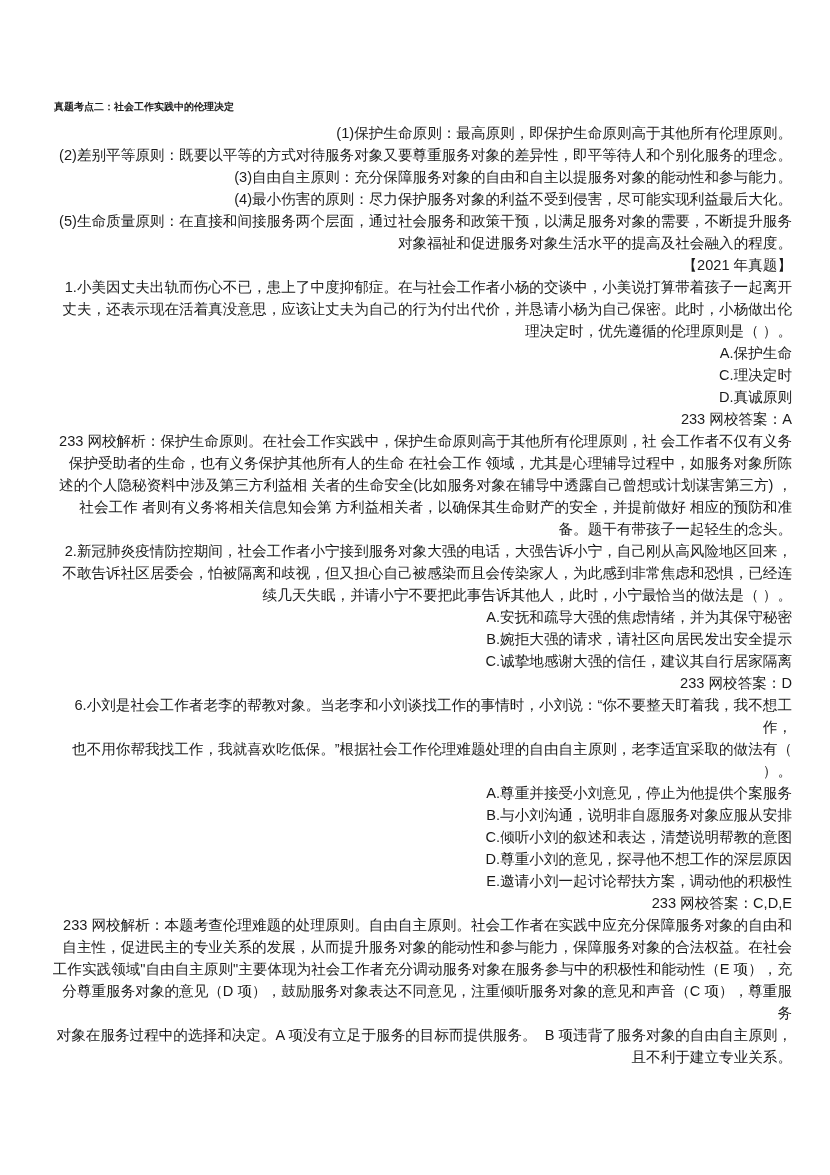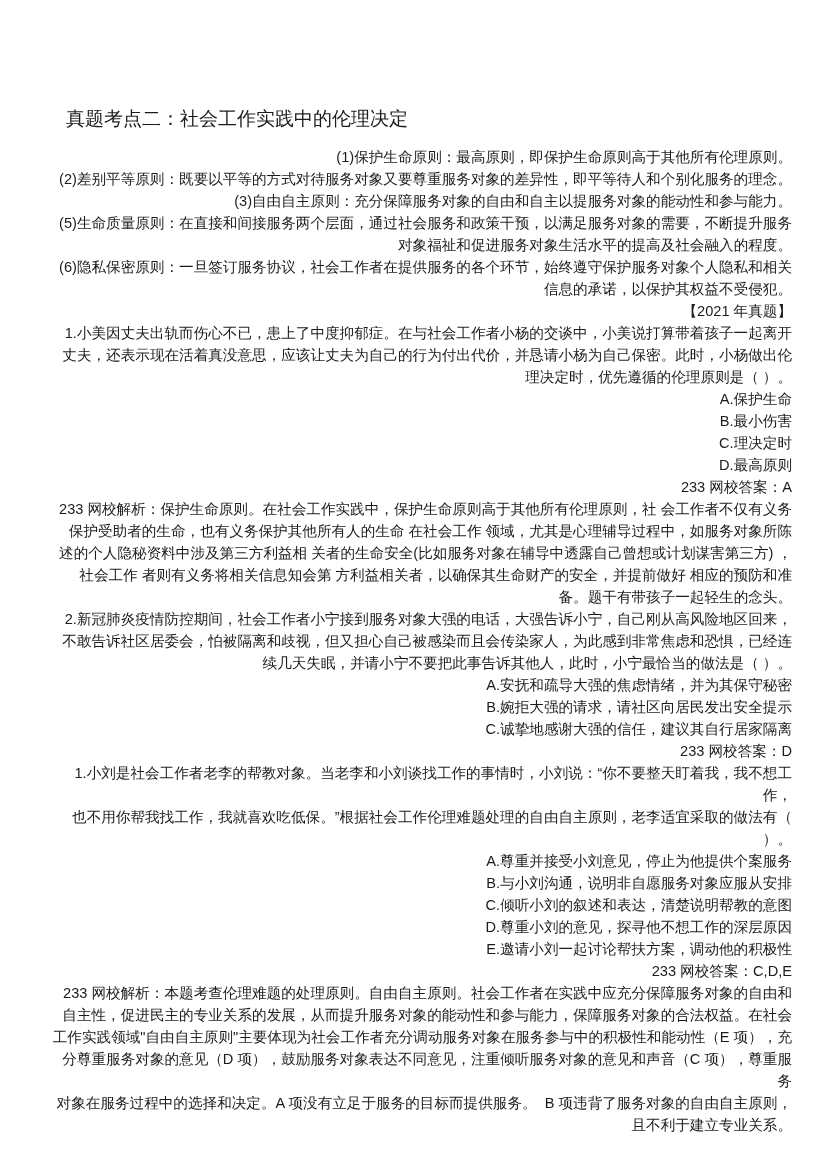--- a/index.html
+++ b/index.html
@@ -17,73 +17,71 @@
   }
   .page {
     position: absolute;
     left: 50px;
     top: 92px;
     width: 742px;
     font-size: 14.6px;
     line-height: 22px;
   }
   .heading {
-    margin: 16px;
-    font-weight: 400;
-    font-size: 19px;
+    margin: 4px;
+    font-weight: 700;
+    font-size: 10px;
     white-space: pre-wrap;
   }
   .para {
     margin: 0;
     white-space: pre-wrap;
     text-align: right;
   }
   .q-start {
   }
 </style>
 </head>
 <body>
 
 <div class="page">
 
   <div class="heading">真题考点二：社会工作实践中的伦理决定</div>
 
   <p class="para">(1)保护生命原则：最高原则，即保护生命原则高于其他所有伦理原则。</p>
   <p class="para">(2)差别平等原则：既要以平等的方式对待服务对象又要尊重服务对象的差异性，即平等待人和个别化服务的理念。</p>
   <p class="para">(3)自由自主原则：充分保障服务对象的自由和自主以提服务对象的能动性和参与能力。</p>
+  <p class="para">(4)最小伤害的原则：尽力保护服务对象的利益不受到侵害，尽可能实现利益最后大化。</p>
   <p class="para">(5)生命质量原则：在直接和间接服务两个层面，通过社会服务和政策干预，以满足服务对象的需要，不断提升服务
 对象福祉和促进服务对象生活水平的提高及社会融入的程度。</p>
-  <p class="para">(6)隐私保密原则：一旦签订服务协议，社会工作者在提供服务的各个环节，始终遵守保护服务对象个人隐私和相关
-信息的承诺，以保护其权益不受侵犯。</p>
 
   <p class="para">【2021 年真题】</p>
 
   <p class="para q-start">1.小美因丈夫出轨而伤心不已，患上了中度抑郁症。在与社会工作者小杨的交谈中，小美说打算带着孩子一起离开
 丈夫，还表示现在活着真没意思，应该让丈夫为自己的行为付出代价，并恳请小杨为自己保密。此时，小杨做出伦
 理决定时，优先遵循的伦理原则是（ ）。</p>
   <p class="para">A.保护生命</p>
-  <p class="para">B.最小伤害</p>
   <p class="para">C.理决定时</p>
-  <p class="para">D.最高原则</p>
+  <p class="para">D.真诚原则</p>
   <p class="para">233 网校答案：A</p>
   <p class="para">233 网校解析：保护生命原则。在社会工作实践中，保护生命原则高于其他所有伦理原则，社 会工作者不仅有义务
 保护受助者的生命，也有义务保护其他所有人的生命 在社会工作 领域，尤其是心理辅导过程中，如服务对象所陈
 述的个人隐秘资料中涉及第三方利益相 关者的生命安全(比如服务对象在辅导中透露自己曾想或计划谋害第三方) ，
 社会工作 者则有义务将相关信息知会第 方利益相关者，以确保其生命财产的安全，并提前做好 相应的预防和准
 备。题干有带孩子一起轻生的念头。</p>
 
   <p class="para">2.新冠肺炎疫情防控期间，社会工作者小宁接到服务对象大强的电话，大强告诉小宁，自己刚从高风险地区回来，
 不敢告诉社区居委会，怕被隔离和歧视，但又担心自己被感染而且会传染家人，为此感到非常焦虑和恐惧，已经连
 续几天失眠，并请小宁不要把此事告诉其他人，此时，小宁最恰当的做法是（ ）。</p>
   <p class="para">A.安抚和疏导大强的焦虑情绪，并为其保守秘密</p>
   <p class="para">B.婉拒大强的请求，请社区向居民发出安全提示</p>
   <p class="para">C.诚挚地感谢大强的信任，建议其自行居家隔离</p>
   <p class="para">233 网校答案：D</p>
 
-  <p class="para">1.小刘是社会工作者老李的帮教对象。当老李和小刘谈找工作的事情时，小刘说：“你不要整天盯着我，我不想工作，
+  <p class="para">6.小刘是社会工作者老李的帮教对象。当老李和小刘谈找工作的事情时，小刘说：“你不要整天盯着我，我不想工作，
 也不用你帮我找工作，我就喜欢吃低保。”根据社会工作伦理难题处理的自由自主原则，老李适宜采取的做法有（ ）。</p>
   <p class="para">A.尊重并接受小刘意见，停止为他提供个案服务</p>
   <p class="para">B.与小刘沟通，说明非自愿服务对象应服从安排</p>
   <p class="para">C.倾听小刘的叙述和表达，清楚说明帮教的意图</p>
   <p class="para">D.尊重小刘的意见，探寻他不想工作的深层原因</p>
   <p class="para">E.邀请小刘一起讨论帮扶方案，调动他的积极性</p>
   <p class="para">233 网校答案：C,D,E</p>
   <p class="para">233 网校解析：本题考查伦理难题的处理原则。自由自主原则。社会工作者在实践中应充分保障服务对象的自由和
 自主性，促进民主的专业关系的发展，从而提升服务对象的能动性和参与能力，保障服务对象的合法权益。在社会
 工作实践领域"自由自主原则"主要体现为社会工作者充分调动服务对象在服务参与中的积极性和能动性（E 项），充

